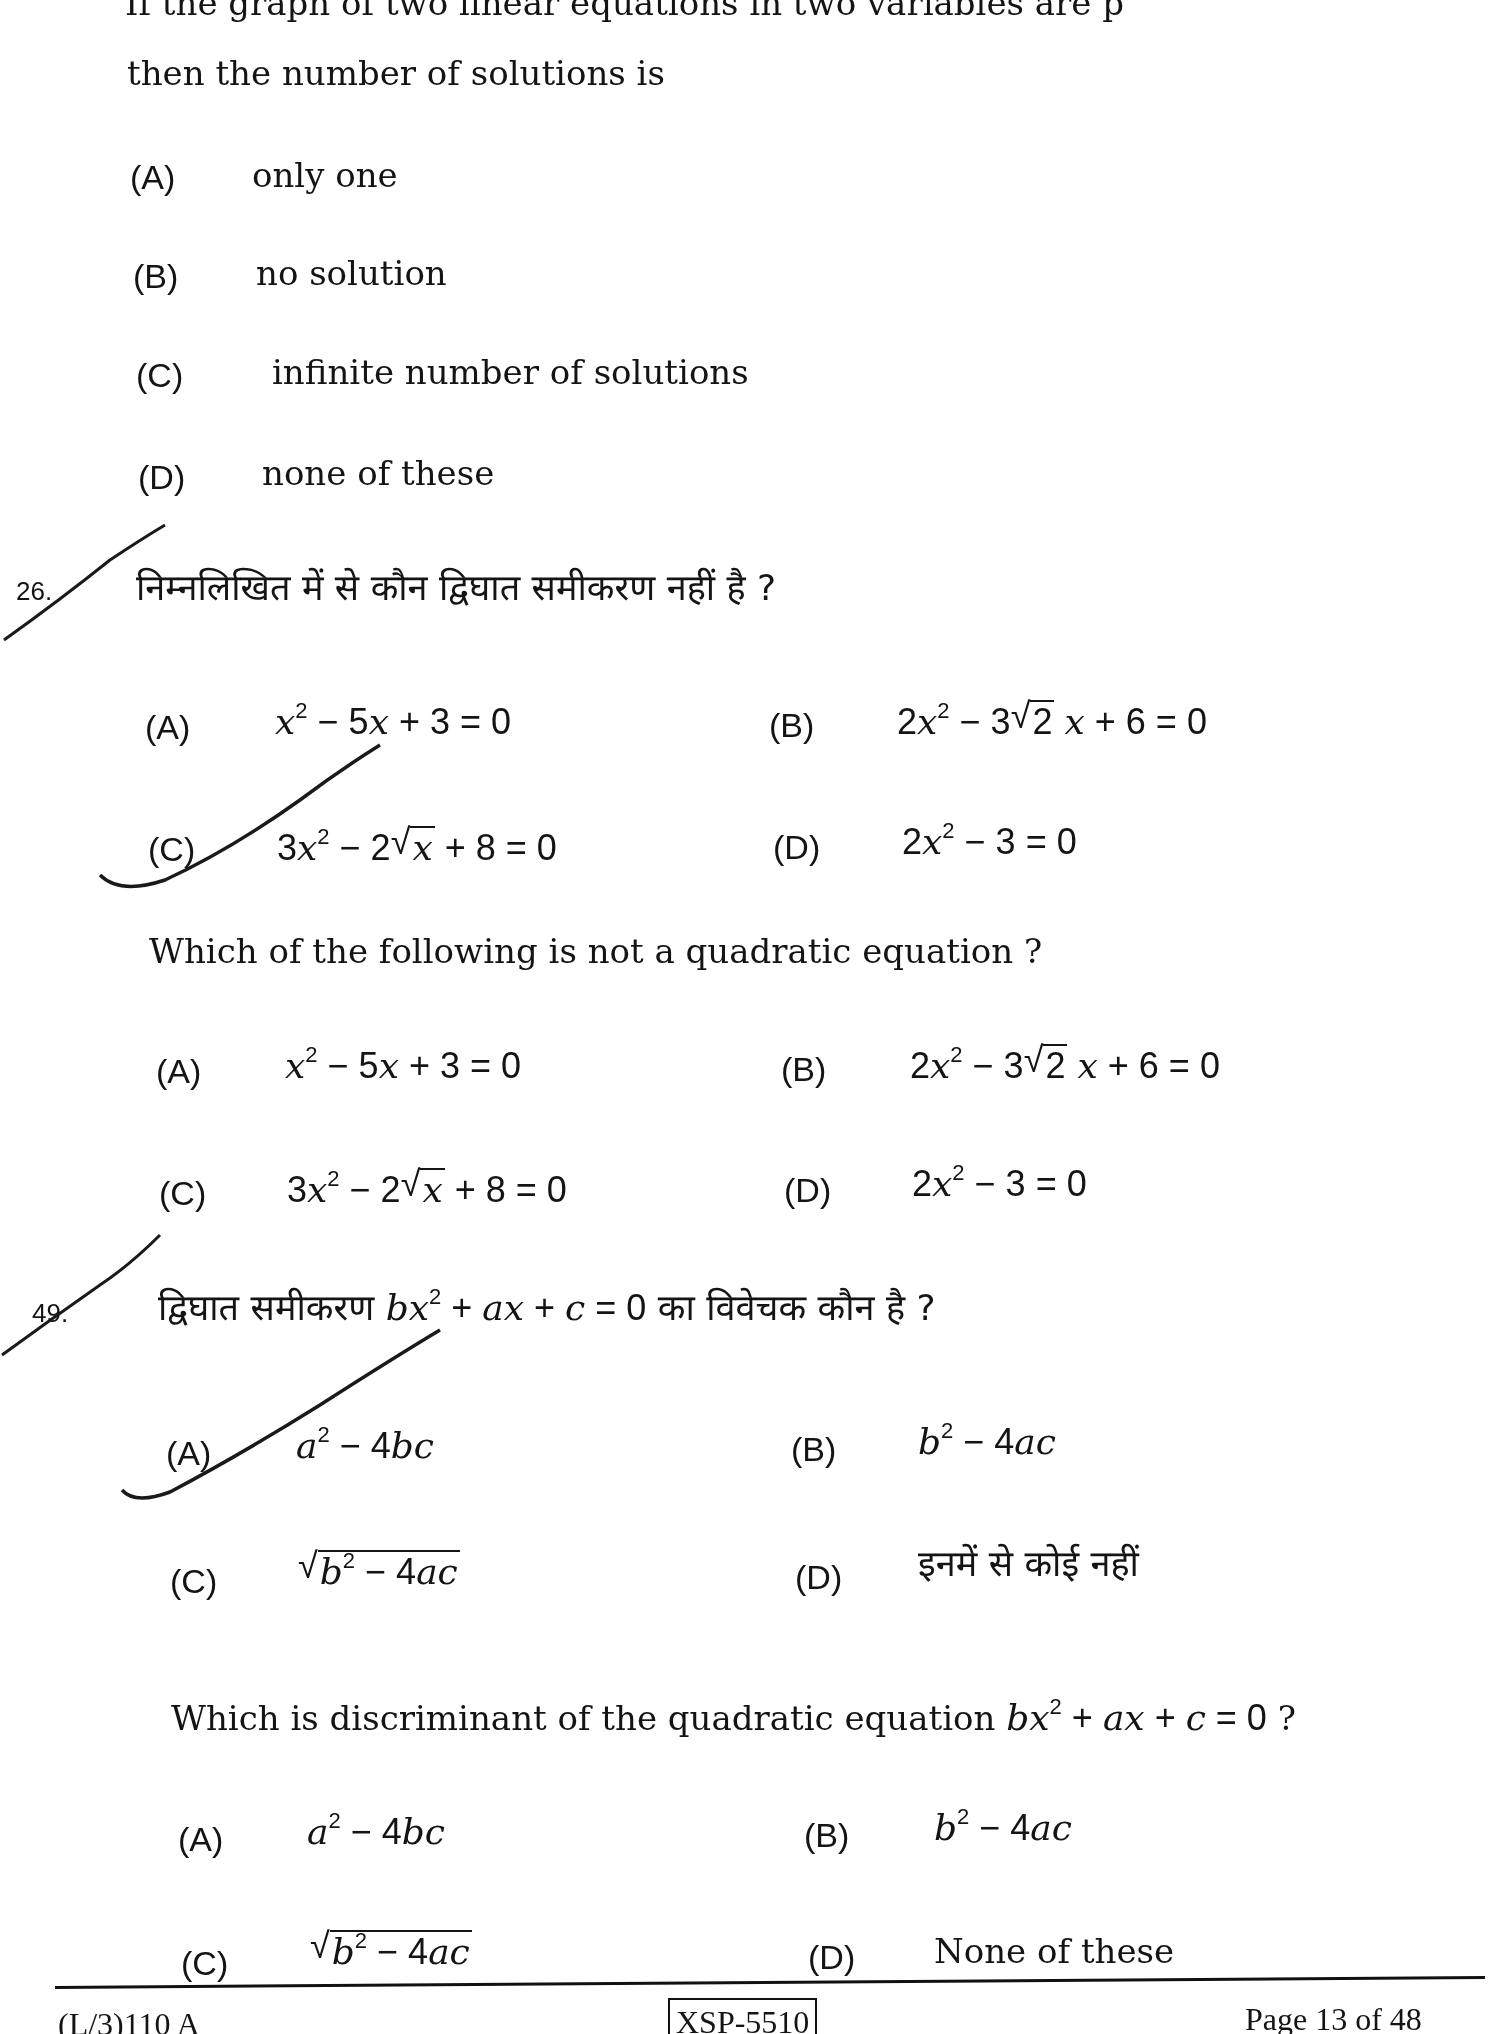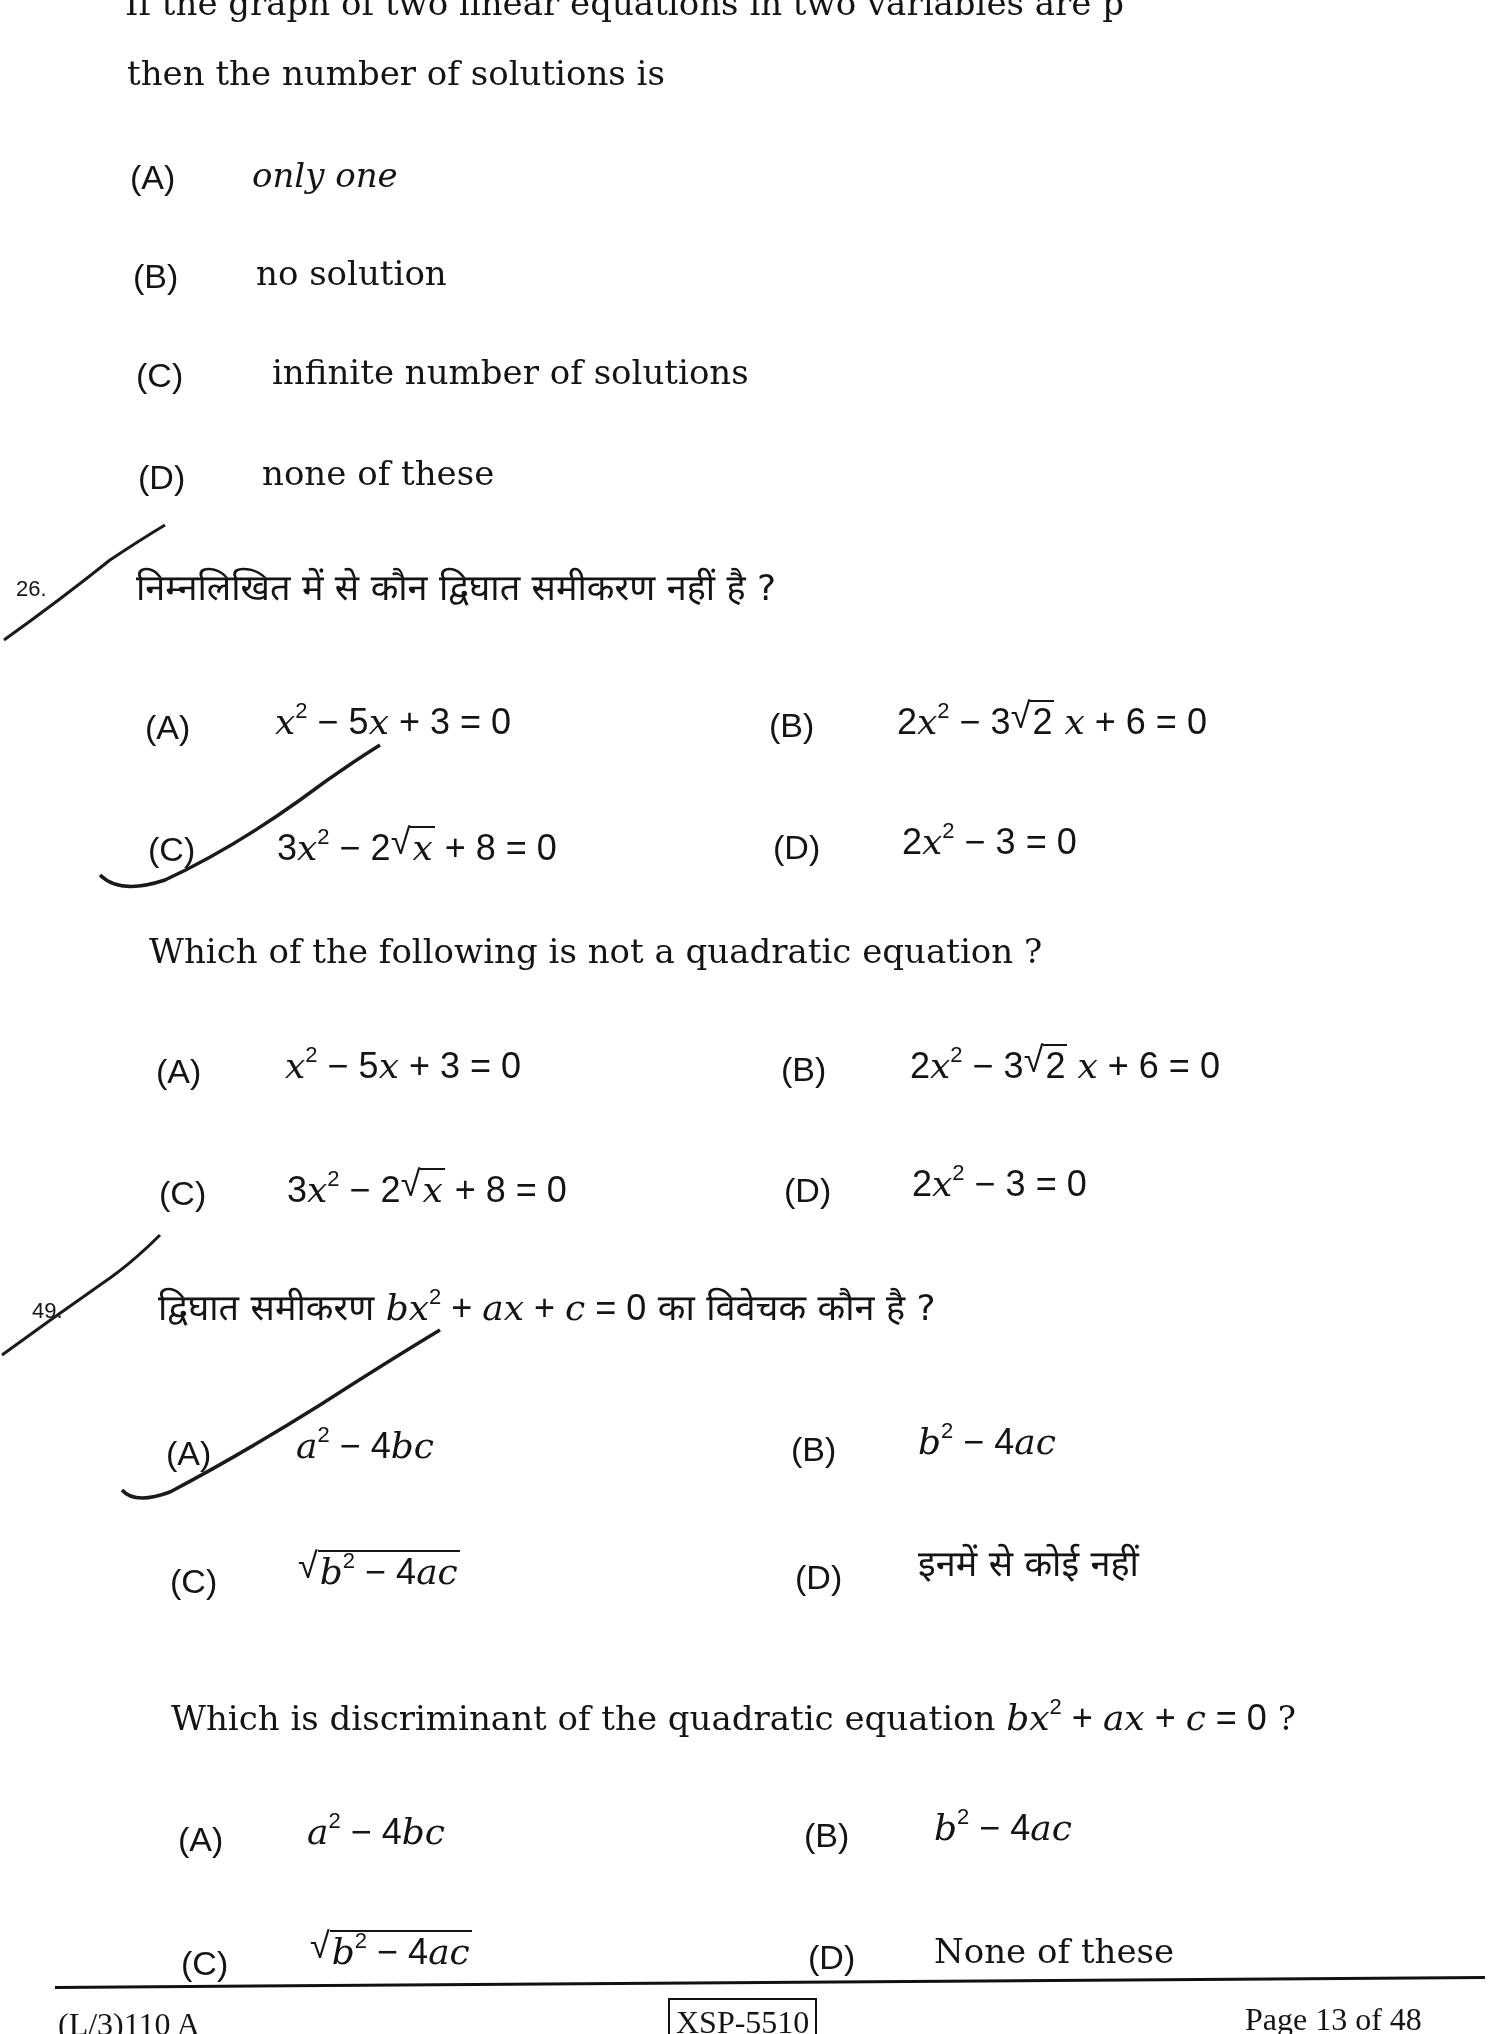--- a/index.html
+++ b/index.html
@@ -8,37 +8,37 @@
     background: #ffffff; color: #141414;
     font-family: "DejaVu Serif", "Liberation Serif", serif;
   }
   .abs { position: absolute; white-space: nowrap; line-height: 1; }
   .serif-text { font-family: "DejaVu Serif", "Liberation Serif", serif; font-size: 34px; font-weight: 500; }
   .opt-label { font-family: "Liberation Sans", "DejaVu Sans", sans-serif; font-size: 34px; }
   .math { font-family: "Liberation Sans", "DejaVu Sans", sans-serif; font-size: 36px; }
   .math i { font-family: "DejaVu Serif", "Liberation Serif", serif; font-style: italic; }
   .math sup { font-size: 22px; vertical-align: 16px; line-height: 0; font-style: normal; font-family: "Liberation Sans", sans-serif; }
   .hindi { font-family: "DejaVu Sans", "Liberation Sans", sans-serif; font-size: 36px; }
-  .qnum { font-family: "Liberation Sans", "DejaVu Sans", sans-serif; font-size: 22px; }
+  .qnum { font-family: "Liberation Sans", "DejaVu Sans", sans-serif; font-size: 26px; }
   .sqrt { display: inline-block; position: relative; padding-left: 0.55em; }
   .sqrt::before { content: "\221A"; position: absolute; left: 0; top: -2px; font-style: normal; }
   .sqrt .rad { border-top: 2px solid #141414; padding: 2px 2px 0 2px; display: inline-block; }
   .footer-rule { position: absolute; left: 55px; top: 1986px; width: 1430px; height: 3px; background: #111; transform: rotate(-0.4deg); transform-origin: left center; }
   .footer-text { font-family: "Liberation Serif", "DejaVu Serif", serif; font-size: 32px; }
   .boxed { border: 2px solid #111; padding: 6px 6px 0 6px; }
   svg.marks { position: absolute; left: 0; top: 0; pointer-events: none; }
 </style>
 </head>
 <body>
 
 <div class="abs serif-text" style="left:125px; top:-14px;">If the graph of two linear equations in two variables are p</div>
 <div class="abs serif-text" style="left:127px; top:56px;">then the number of solutions is</div>
 
 <div class="abs opt-label" style="left:130px; top:160px;">(A)</div>
-<div class="abs serif-text" style="left:252px; top:158px;font-style:italic;">only one</div>
+<div class="abs serif-text" style="left:252px; top:158px;">only one</div>
 
 <div class="abs opt-label" style="left:133px; top:259px;">(B)</div>
 <div class="abs serif-text" style="left:256px; top:256px;">no solution</div>
 
 <div class="abs opt-label" style="left:136px; top:358px;">(C)</div>
 <div class="abs serif-text" style="left:272px; top:355px;">infinite number of solutions</div>
 
 <div class="abs opt-label" style="left:138px; top:460px;">(D)</div>
 <div class="abs serif-text" style="left:262px; top:456px;">none of these</div>
 

